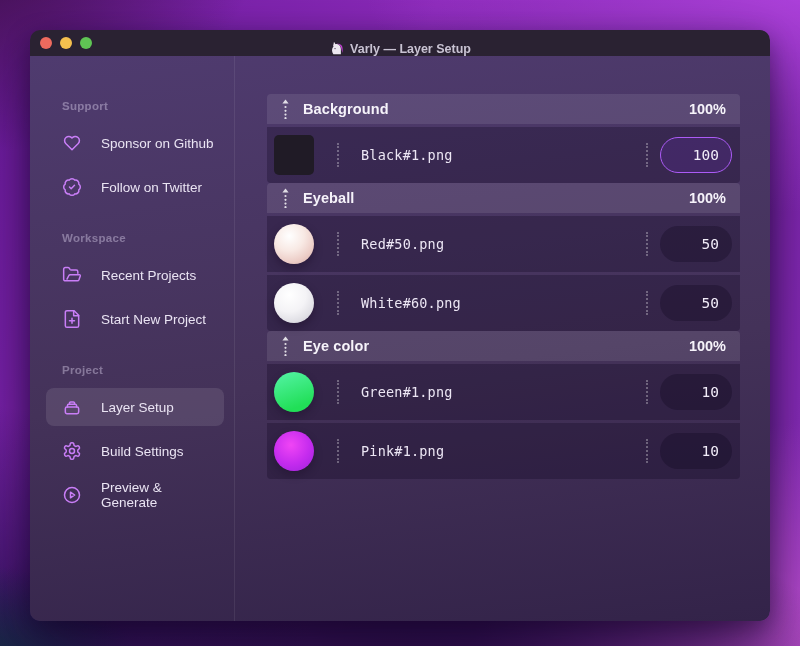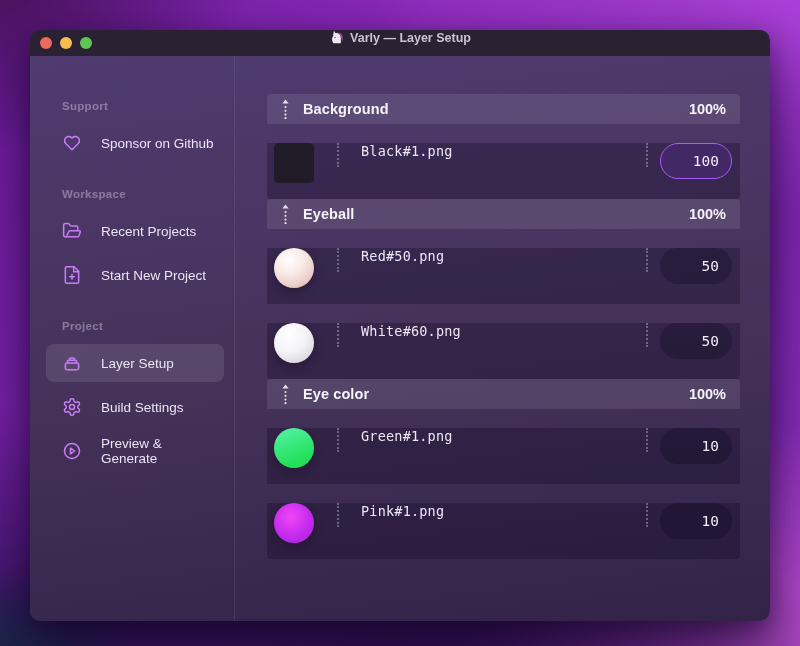--- a/index.html
+++ b/index.html
@@ -19,21 +19,21 @@
 
   .window {
     position:absolute; left:30px; top:30px; width:740px; height:591px;
     border-radius:10px; overflow:hidden; display:flex; flex-direction:column;
     box-shadow: 0 30px 70px rgba(8,0,25,.55), 0 8px 24px rgba(8,0,25,.4);
   }
 
   
   .titlebar {
     flex:0 0 26px; background:#2a2232; position:relative;
-    display:flex; align-items:flex-start; justify-content:center;
+    display:flex; align-items:flex-end; justify-content:center;
   }
   .lights { position:absolute; left:10px; top:0; height:100%; display:flex; align-items:center; gap:8px; }
   .light { width:12px; height:12px; border-radius:50%; }
   .light.red    { background:#ee6a5e; }
   .light.yellow { background:#f4bf4e; }
   .light.green  { background:#5fc454; }
   .title-wrap { display:flex; align-items:center; gap:6px; font-size:12.5px; font-weight:700; color:#c9c3d3; }
 
   
   .window-body {
@@ -55,22 +55,22 @@
 
   .group-header {
     height:30px; background:rgba(255,255,255,.095); border-radius:4px 4px 0 0;
     display:flex; align-items:center; padding:0 14px; color:#f6f3fa;
   }
   .drag-handle { color:rgba(255,255,255,.82); margin-right:13px; display:flex; cursor:grab; }
   .group-name  { font-size:14.5px; font-weight:700; letter-spacing:.1px; }
   .group-weight{ margin-left:auto; font-size:14.5px; font-weight:700; }
 
   .layer-row {
-    height:56px; margin-top:19px; background:rgba(16,7,34,.30);
-    display:flex; align-items:flex-start; padding:0 8px 0 7px;
+    height:56px; margin-top:3px; background:rgba(16,7,34,.30);
+    display:flex; align-items:center; padding:0 8px 0 7px;
   }
   .layer-row:last-child { border-radius:0 0 4px 4px; }
 
   .thumb { width:40px; height:40px; flex:0 0 40px; }
   .thumb.black        { background:#201b26; border-radius:5px; }
   .thumb.sphere-red   { border-radius:50%; background:radial-gradient(circle at 38% 30%, #ffffff 0%, #f8e9e4 40%, #ecccc6 70%, #cfa7a2 100%); box-shadow:0 4px 8px rgba(20,5,30,.35); }
   .thumb.sphere-white { border-radius:50%; background:radial-gradient(circle at 38% 30%, #ffffff 0%, #f4f3f6 45%, #e0dfe5 72%, #bdbcc6 100%); box-shadow:0 4px 8px rgba(20,5,30,.35); }
   .thumb.grad-cyan    { border-radius:50%; background:linear-gradient(160deg, #40c6f2 15%, #2ce4b0 70%, #2bea93 100%); box-shadow:0 4px 8px rgba(20,5,30,.3); }
   .thumb.grad-green   { border-radius:50%; background:linear-gradient(160deg, #52f2a2 5%, #21df57 80%); box-shadow:0 4px 8px rgba(20,5,30,.3); }
   .thumb.grad-pink    { border-radius:50%; background:radial-gradient(circle at 42% 35%, #f045f5 0%, #c42bee 55%, #9d23dc 100%); box-shadow:0 4px 8px rgba(20,5,30,.3); }
@@ -120,20 +120,29 @@
 
         <div class="side-item">
           <span class="side-icon">
             <svg viewBox="0 0 24 24">
                 <path d="M19.5 12.6 12 20l-7.5-7.4a5 5 0 1 1 7.5-6.6 5 5 0 1 1 7.5 6.6Z"></path>
               </svg>
           </span>
           <span>Sponsor on Github</span>
         </div>
 
+        <div class="side-item">
+          <span class="side-icon">
+            <svg viewBox="0 0 24 24">
+                <path d="M3.85 8.62a4 4 0 0 1 4.78-4.77 4 4 0 0 1 6.74 0 4 4 0 0 1 4.78 4.78 4 4 0 0 1 0 6.74 4 4 0 0 1-4.77 4.78 4 4 0 0 1-6.75 0 4 4 0 0 1-4.78-4.77 4 4 0 0 1 0-6.76Z"></path>
+                <path d="m9 12 2 2 4-4"></path>
+              </svg>
+          </span>
+          <span>Follow on Twitter</span>
+        </div>
 
         <div class="section-label">Workspace</div>
 
         <div class="side-item">
           <span class="side-icon">
             <svg viewBox="0 0 24 24">
                 <path d="m6 17 2.1-4.1a2 2 0 0 1 1.8-1.1H21a1 1 0 0 1 .95 1.3l-1.6 4.6a2 2 0 0 1-1.9 1.3H4a2 2 0 0 1-2-2V5a2 2 0 0 1 2-2h3.1a2 2 0 0 1 1.6.8l.9 1.4a2 2 0 0 0 1.6.8H17a2 2 0 0 1 2 2v2"></path>
               </svg>
           </span>
           <span>Recent Projects</span>

